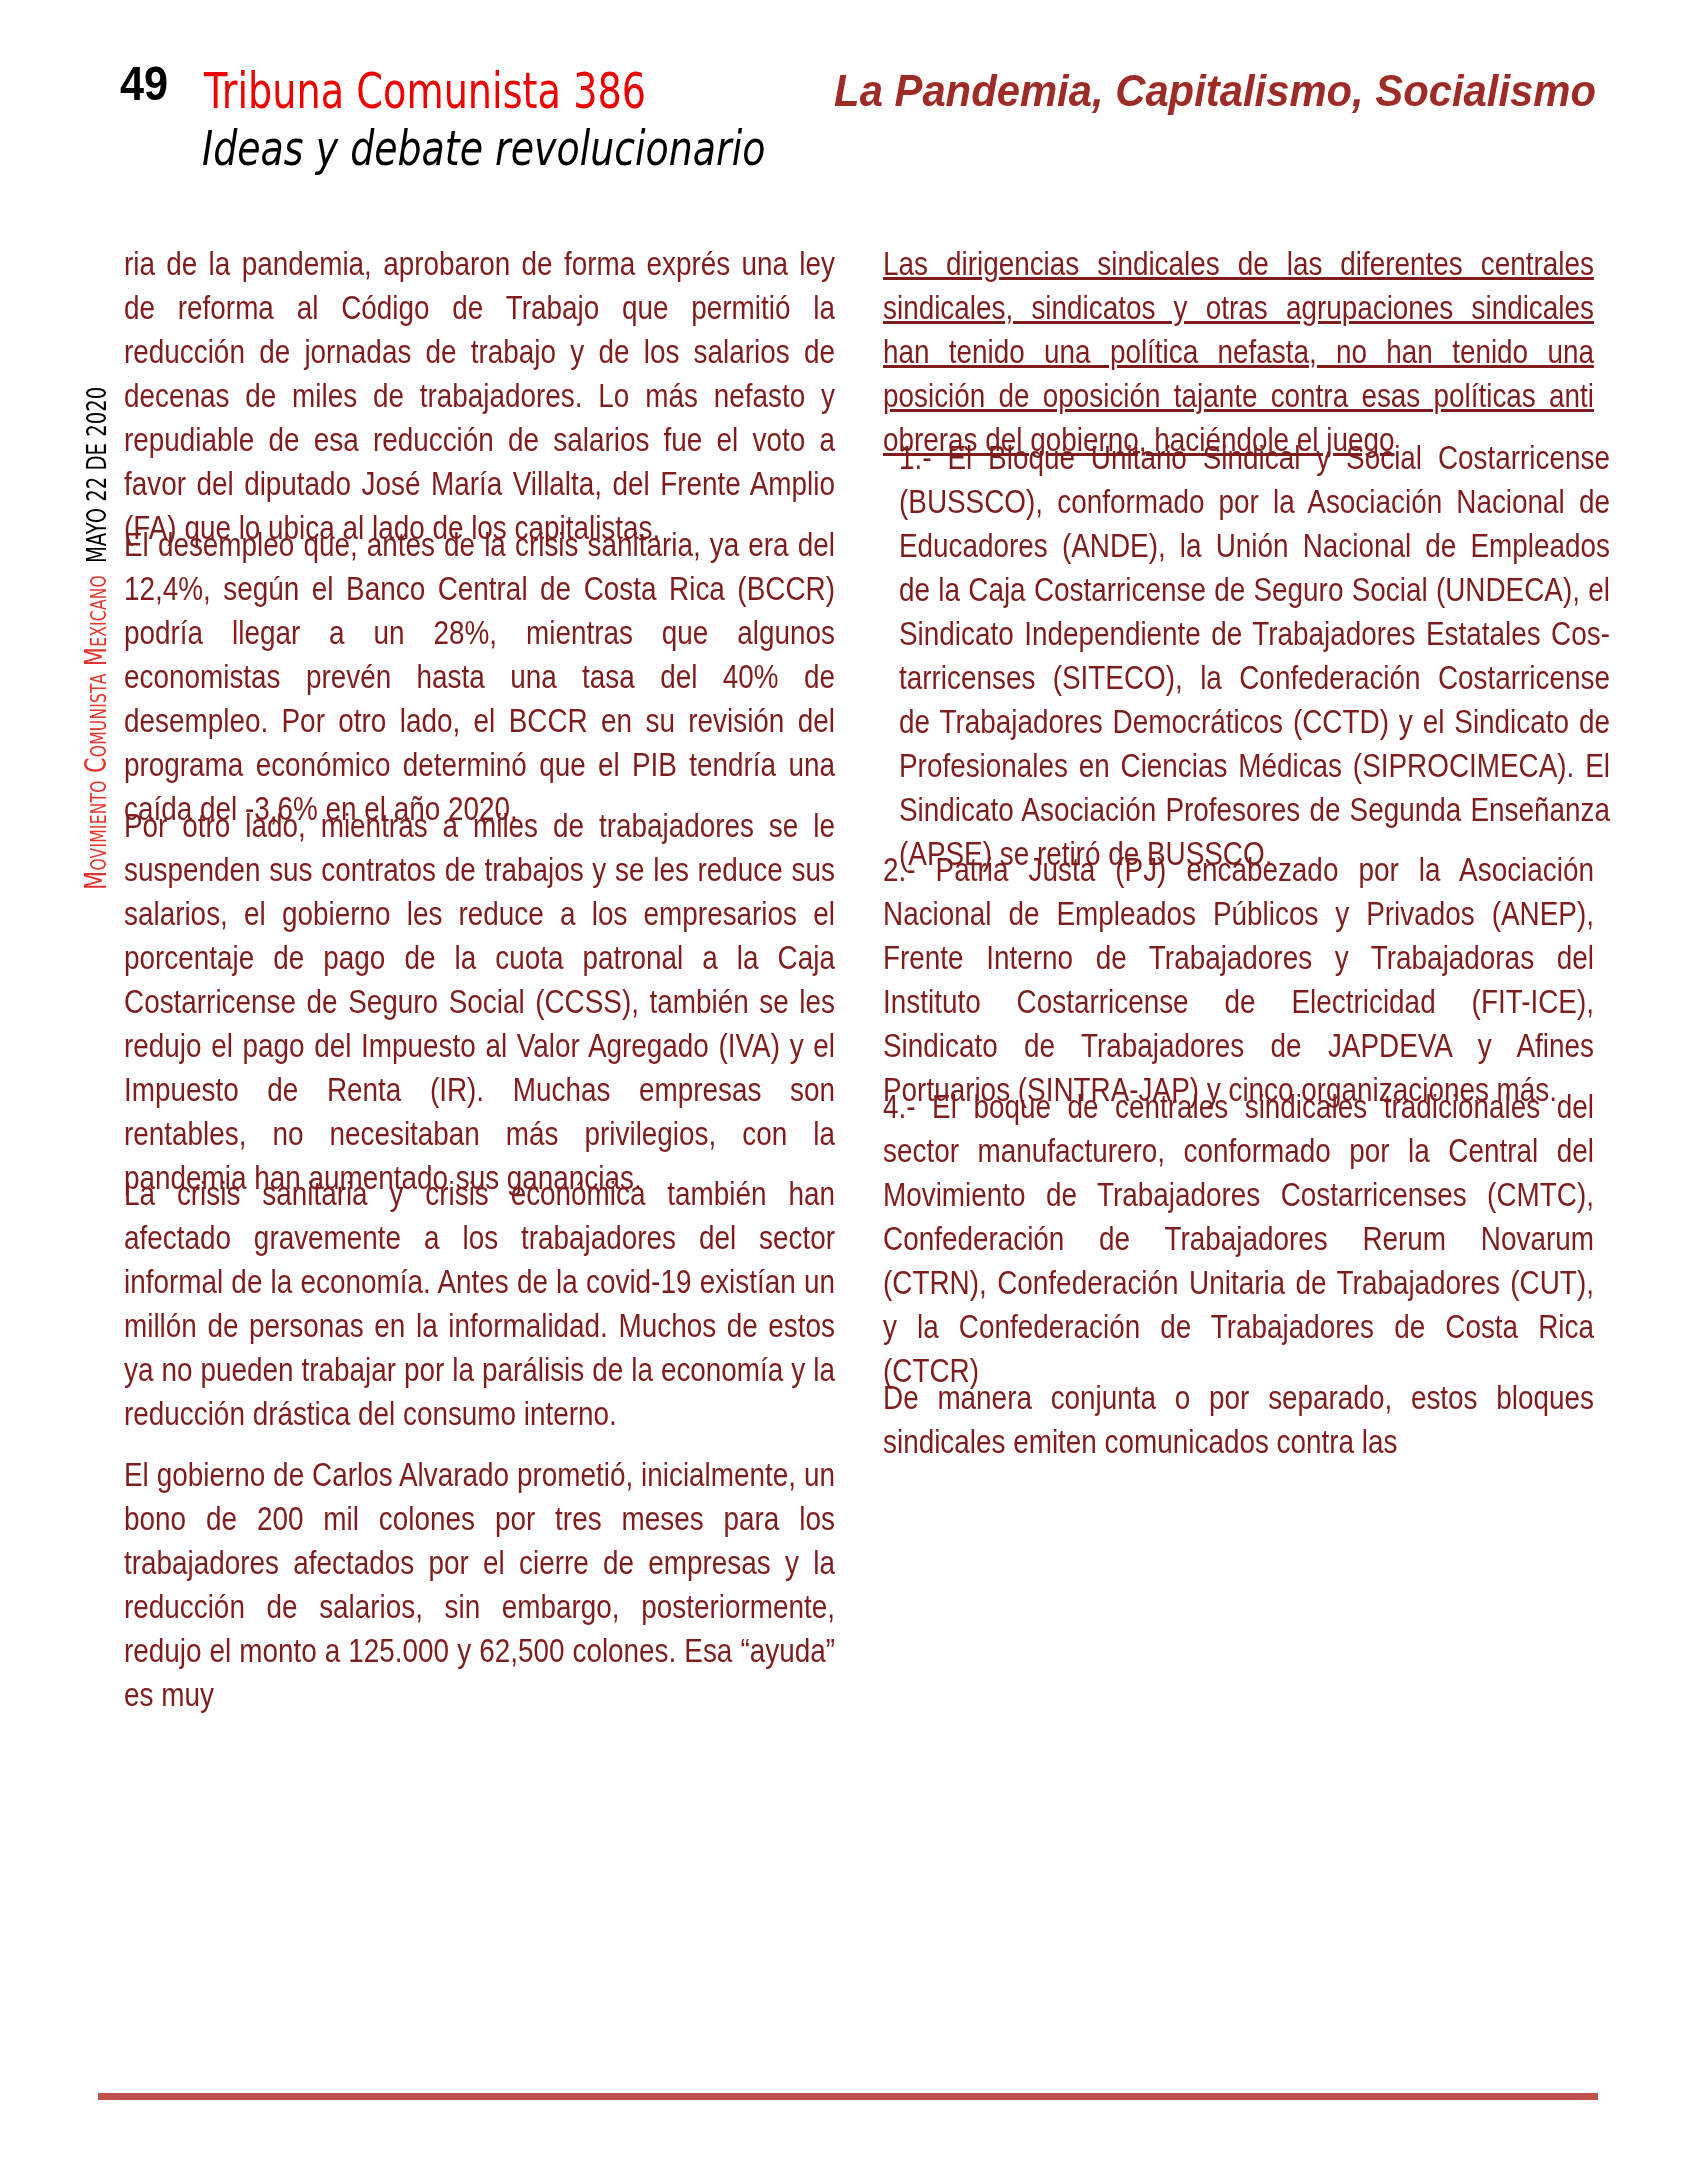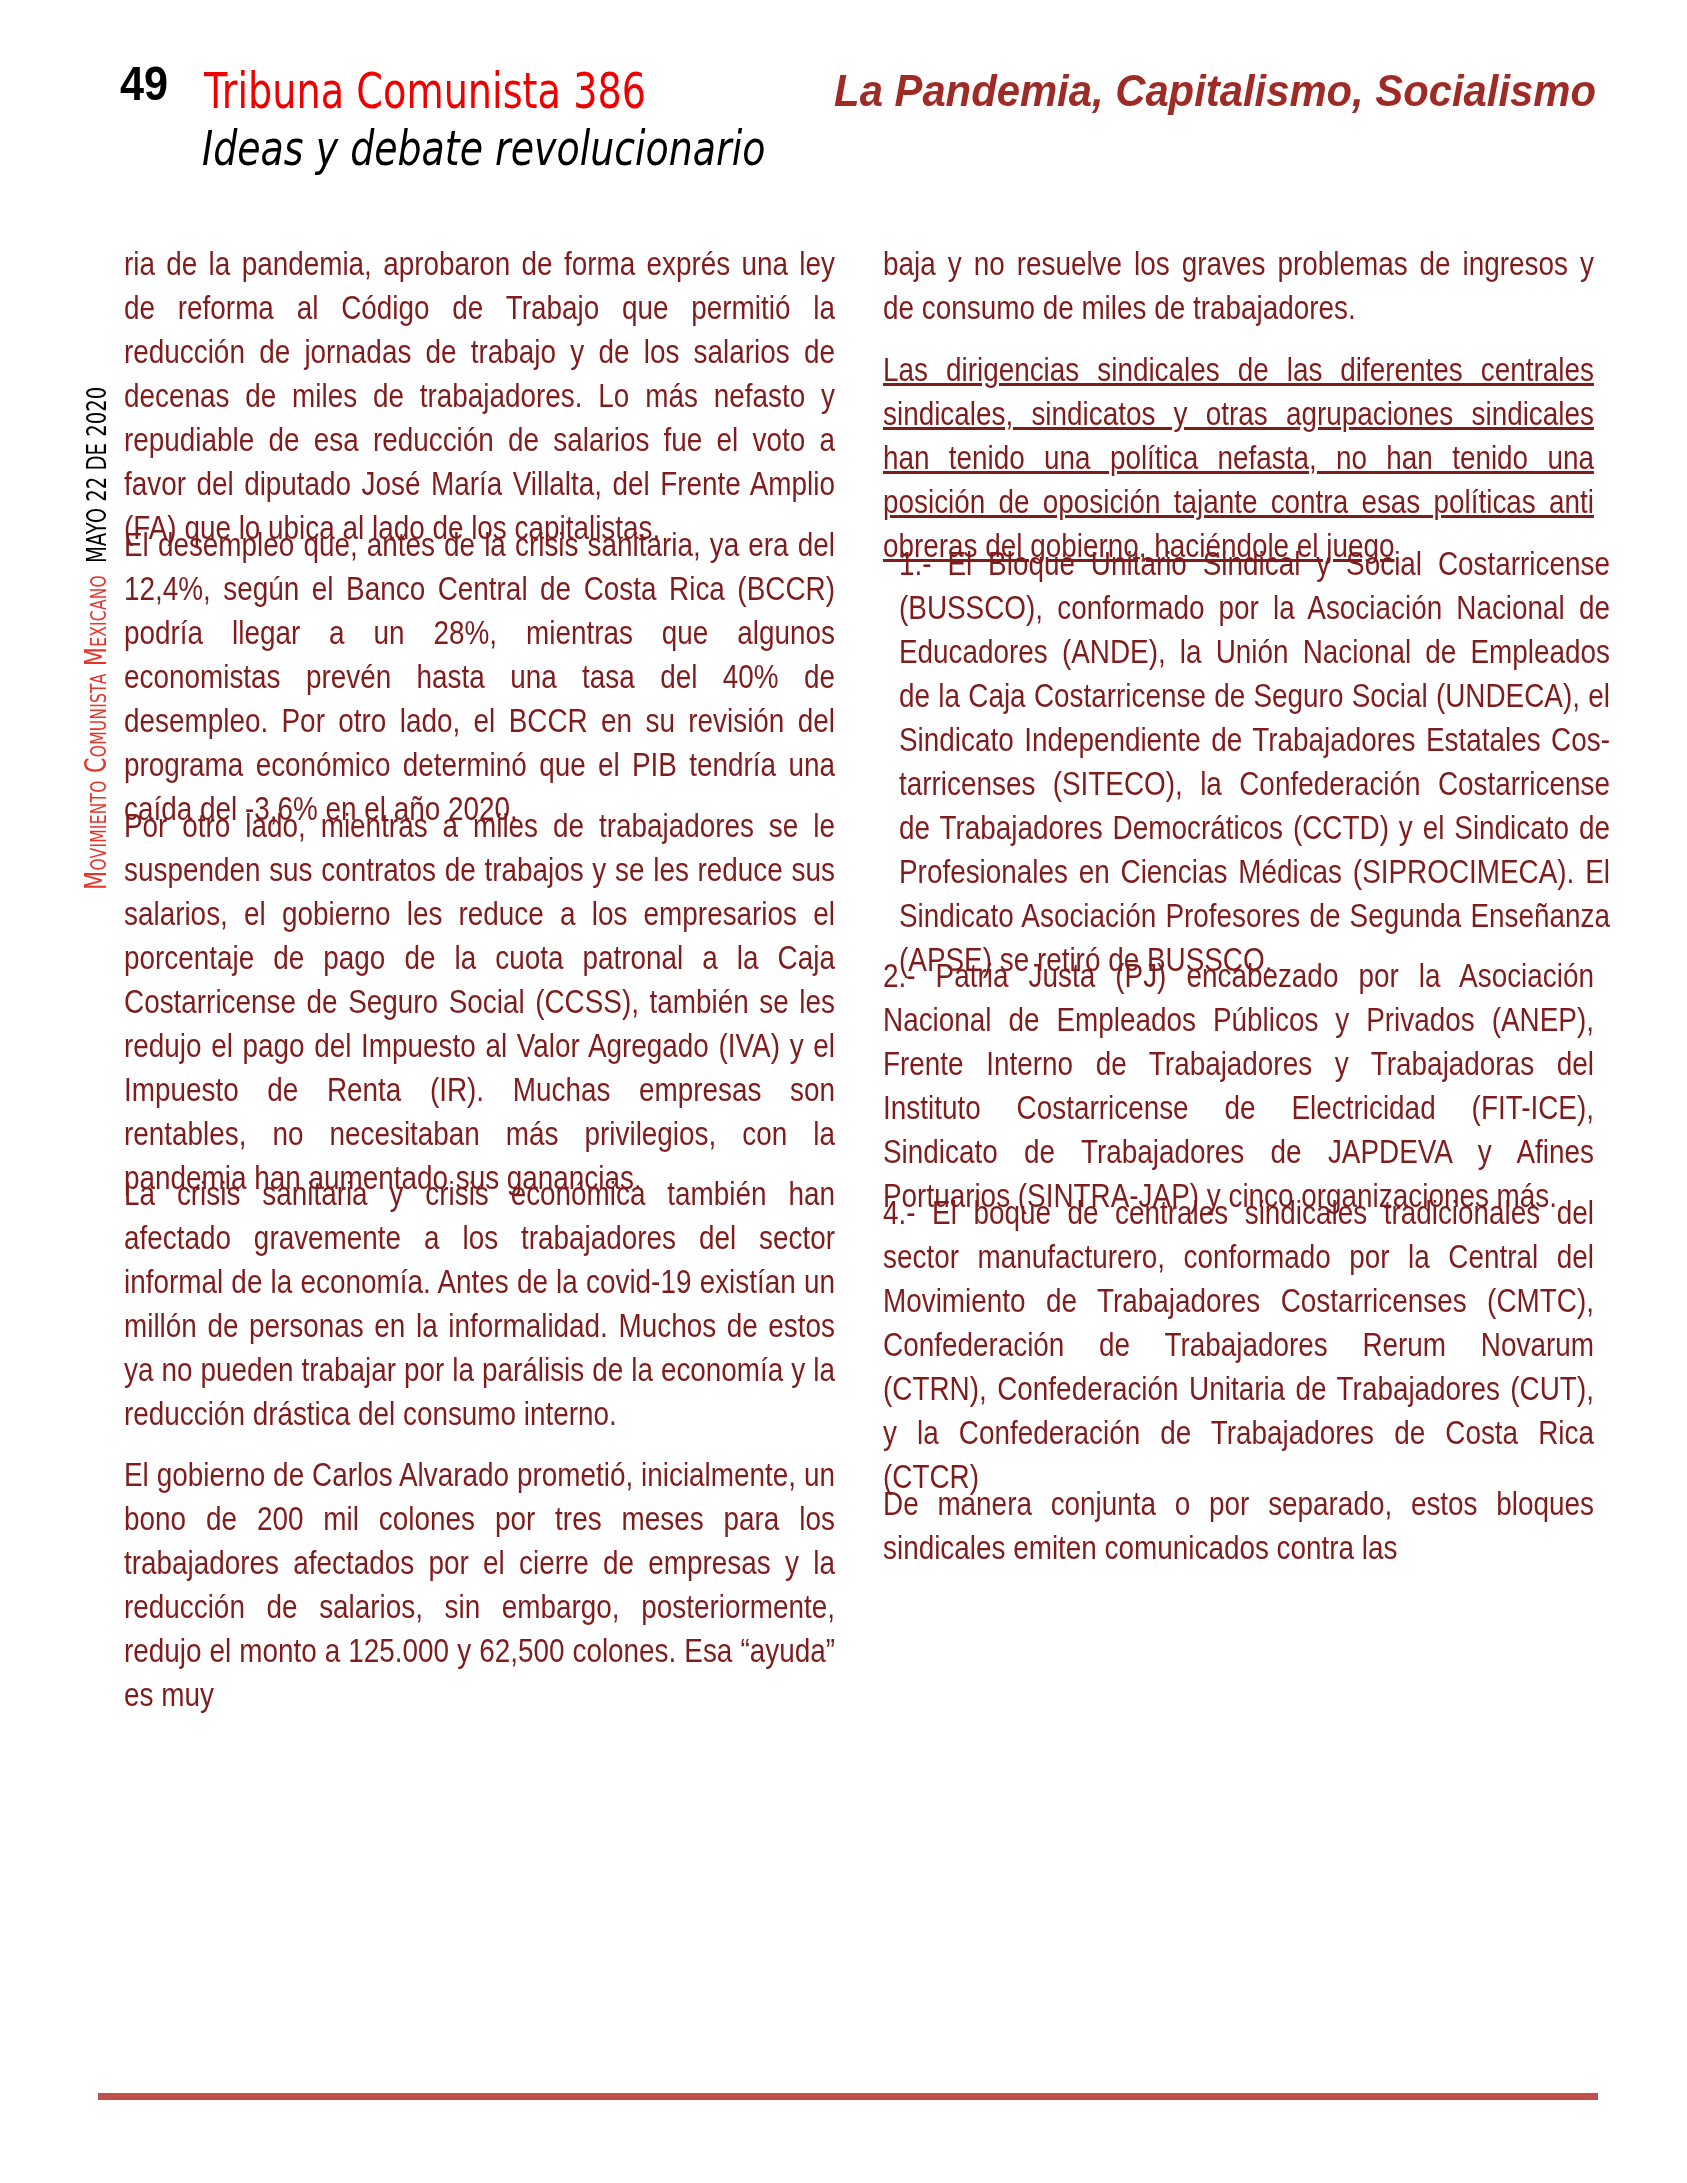--- a/index.html
+++ b/index.html
@@ -90,23 +90,20 @@
     </p>
   <p class="para" style="height: 262px;">
       <span class="narrow">La crisis sanitaria y crisis económica también han afectado gravemente a los trabajadores del sector informal de la economía. Antes de la co­vid-19 existían un millón de personas en la in­formalidad. Muchos de estos ya no pueden tra­bajar por la parálisis de la economía y la reducción drástica del consumo interno.</span>
     </p>
   <p class="para" style="height: 218px;">
       <span class="narrow">El gobierno de Carlos Alvarado prometió, ini­cialmente, un bono de 200 mil colones por tres meses para los trabajadores afectados por el cierre de empresas y la reducción de salarios, sin embargo, posteriormente, redujo el monto a 125.000 y 62,500 colones. Esa “ayuda” es muy</span>
     </p>
 </div>
 
 <div class="column col-right">
-  <p class="para" style="height: 87px;">
-      <span class="narrow">baja y no resuelve los graves problemas de in­gresos y de consumo de miles de trabajadores.</span>
-    </p>
   <p class="para" style="height: 175px; text-decoration: underline;">
       <span class="narrow">Las dirigencias sindicales de las diferentes cen­trales sindicales, sindicatos y otras agrupacio­nes sindicales han tenido una política nefasta, no han tenido una posición de oposición tajante contra esas políticas anti obreras del gobierno, haciéndole el juego</span>
     </p>
   <p class="para" style="height: 393px; margin-left: 16px;">
       <span class="narrow">1.- El Bloque Unitario Sindical y Social Costarri­cense (BUSSCO), conformado por la Asocia­ción Nacional de Educadores (ANDE), la Unión Nacional de Empleados de la Caja Costarricen­se de Seguro Social (UNDECA), el Sindicato Independiente de Trabajadores Estatales Cos­tarricenses (SITECO), la Confederación Costa­rricense de Trabajadores Democráticos (CCTD) y el Sindicato de Profesionales en Ciencias Mé­dicas (SIPROCIMECA). El Sindicato Asociación Profesores de Segunda Enseñanza (APSE) se retiró de BUSSCO.</span>
     </p>
   <p class="para" style="height: 218px;">
       <span class="narrow">2.- Patria Justa (PJ) encabezado por la Asocia­ción Nacional de Empleados Públicos y Priva­dos (ANEP), Frente Interno de Trabajadores y Trabajadoras del Instituto Costarricense de Electricidad (FIT-ICE), Sindicato de Trabajado­res de JAPDEVA y Afines Portuarios (SINTRA-JAP) y cinco organizaciones más.</span>
     </p>
   <p class="para" style="height: 262px;">

